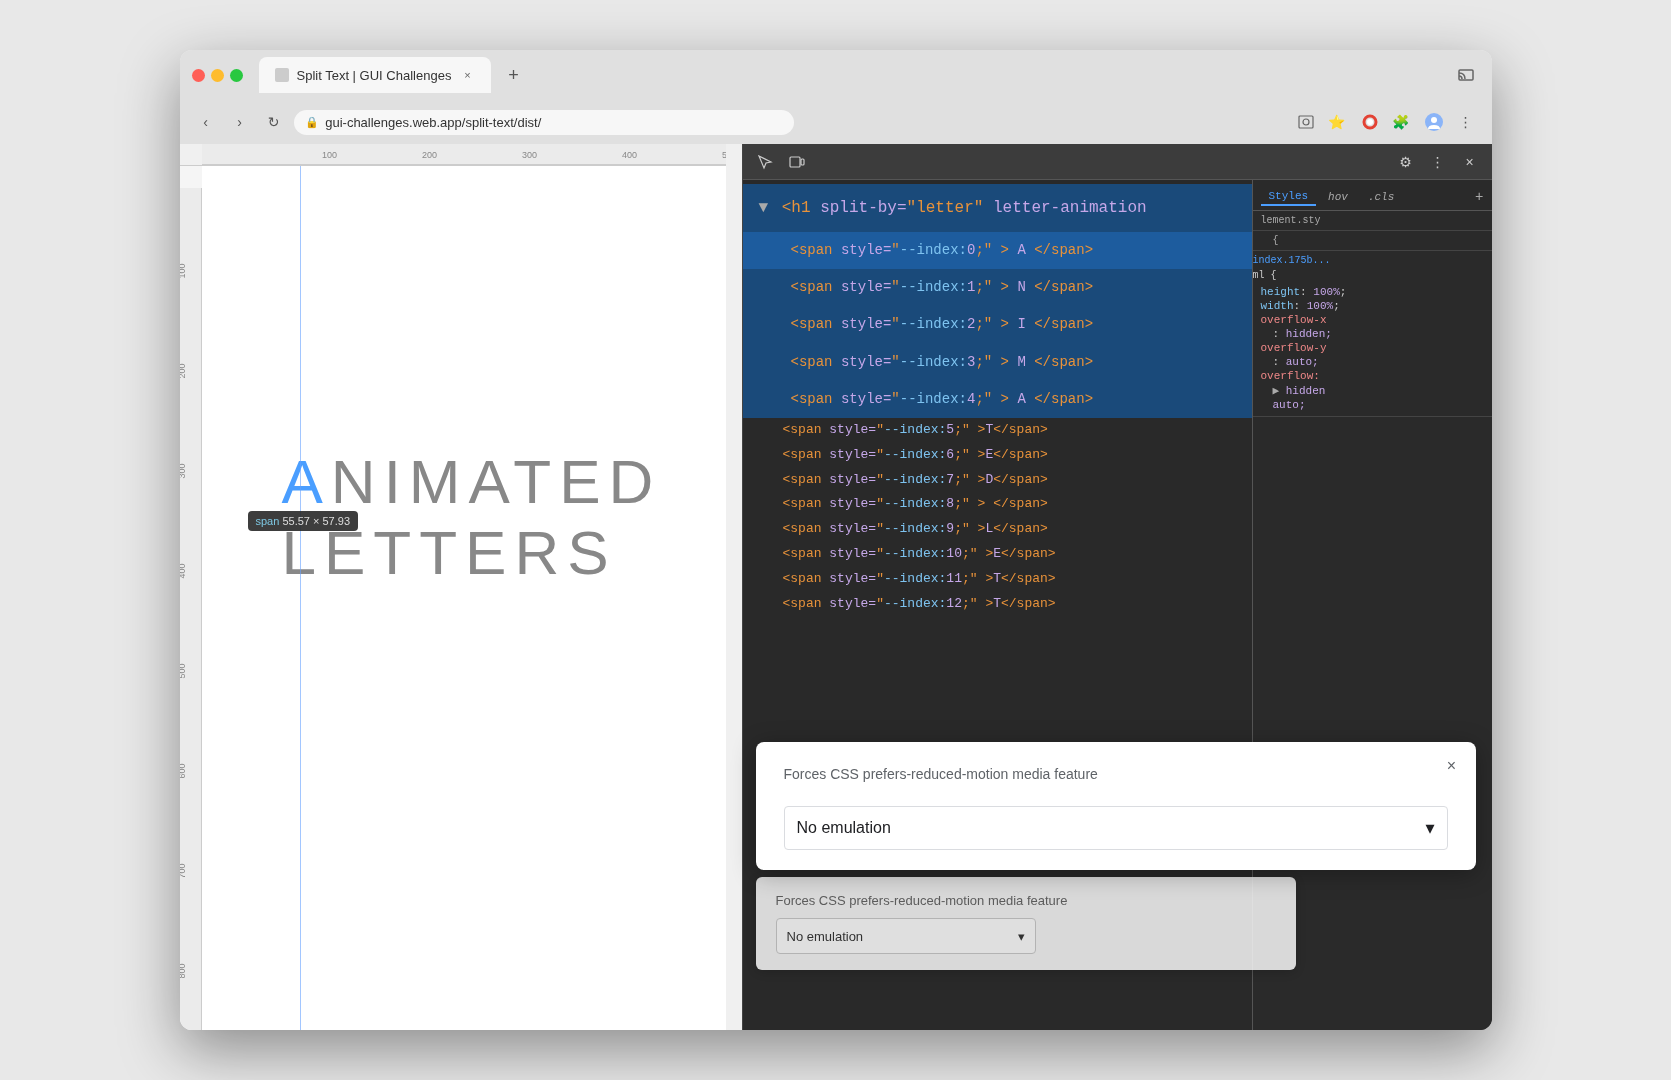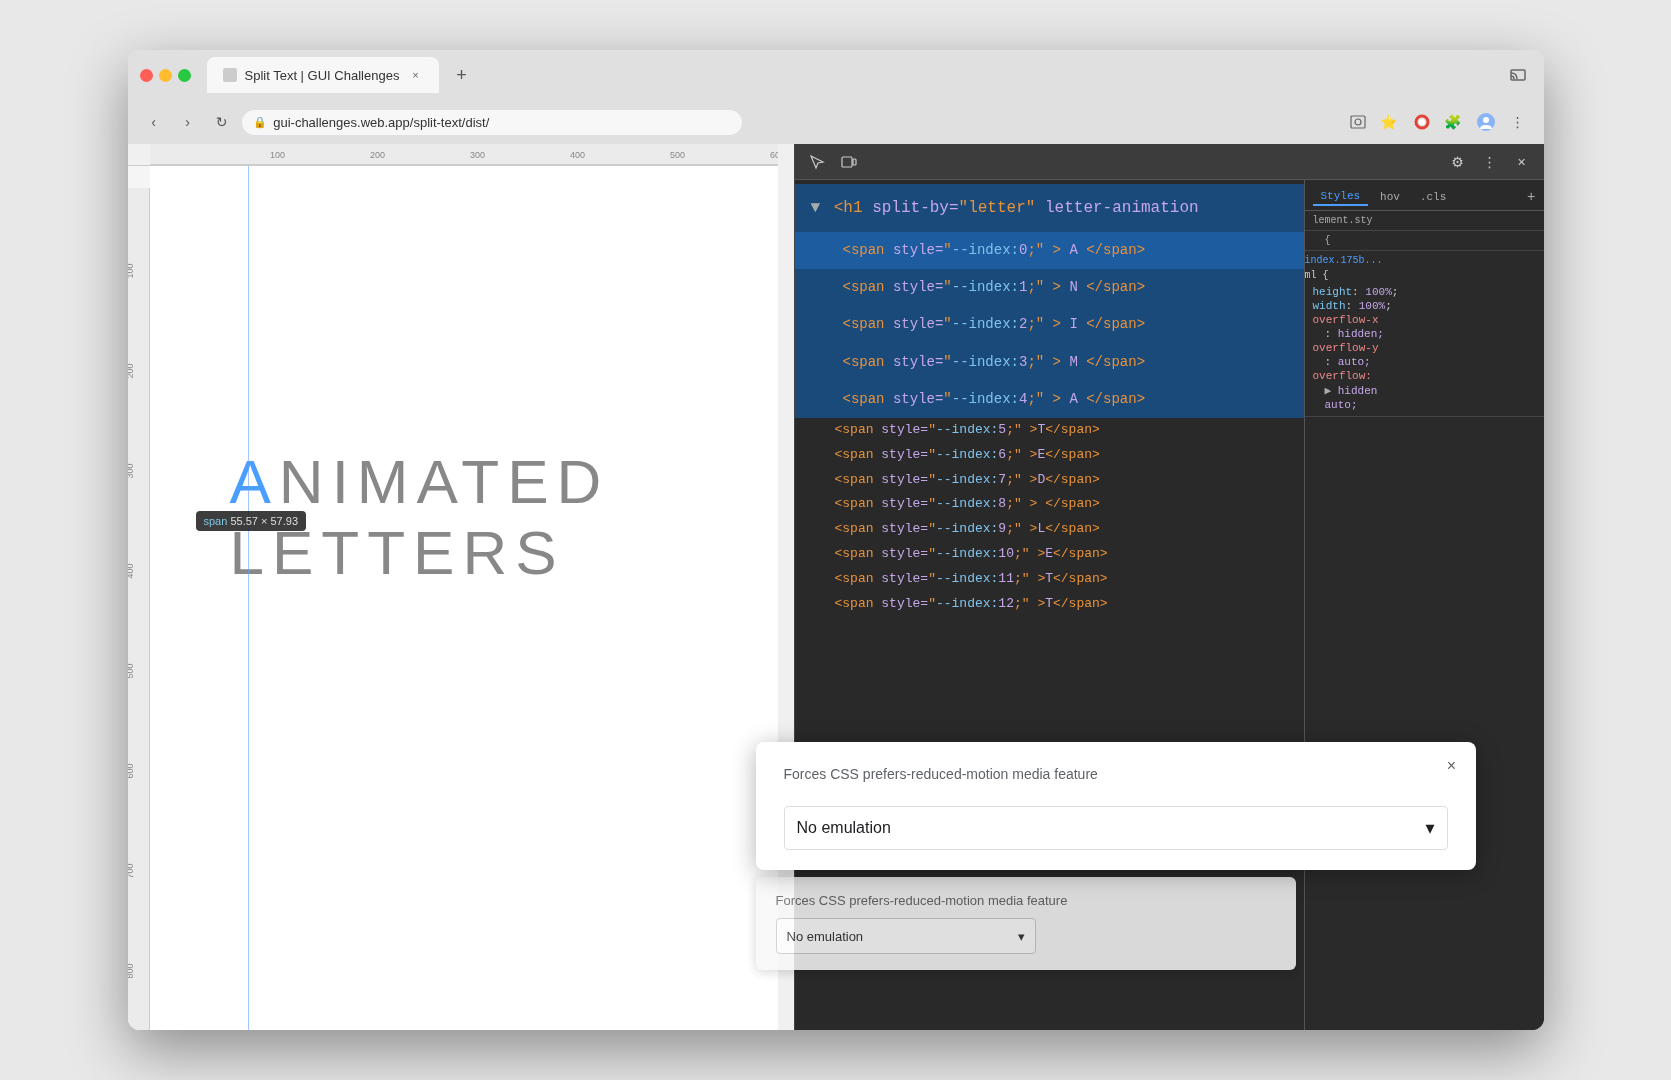--- a/index.html
+++ b/index.html
@@ -8,21 +8,21 @@
       font-family: -apple-system, BlinkMacSystemFont, 'Segoe UI', sans-serif;
       width: 1671px;
       height: 1080px;
       display: flex;
       align-items: center;
       justify-content: center;
     }
 
     
     .browser-window {
-      width: 1416px;
+      width: 1312px;
       height: 980px;
       background: #f0f0f0;
       border-radius: 12px;
       box-shadow: 0 20px 60px rgba(0,0,0,0.4);
       overflow: hidden;
       display: flex;
       flex-direction: column;
     }
 
     
@@ -382,20 +382,21 @@
       color: #4b9eff;
       border-bottom: 2px solid #4b9eff;
       cursor: pointer;
     }
 
     .styles-tab2 {
       padding: 2px 8px;
       font-size: 11px;
       color: #aaa;
       cursor: pointer;
+      font-style: italic;
     }
 
     .add-rule-btn {
       margin-left: auto;
       color: #aaa;
       font-size: 14px;
       cursor: pointer;
     }
 
     .styles-section {

